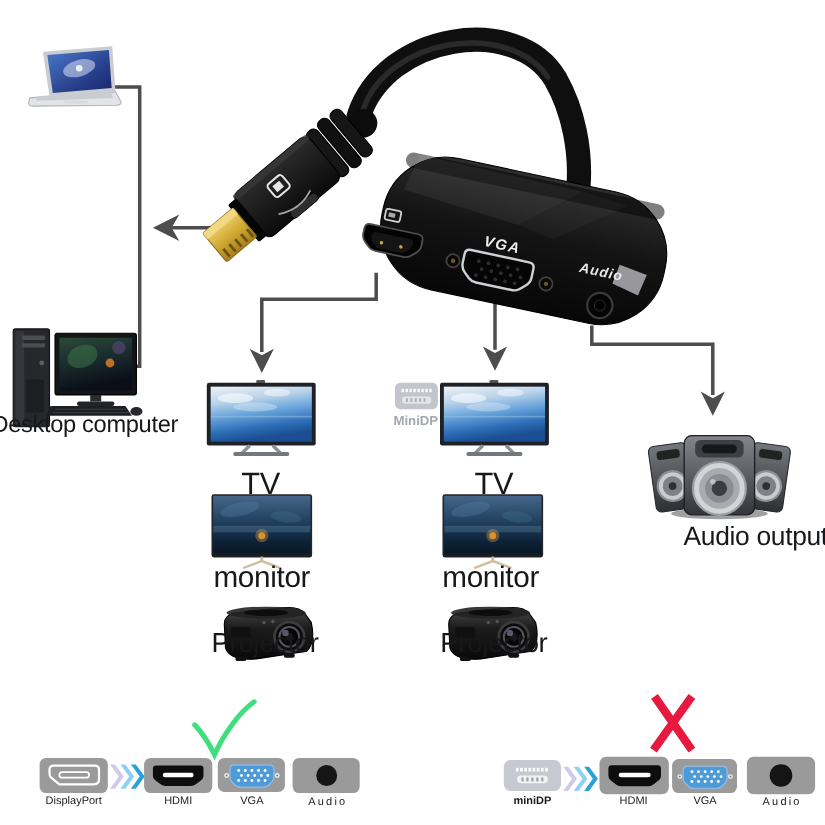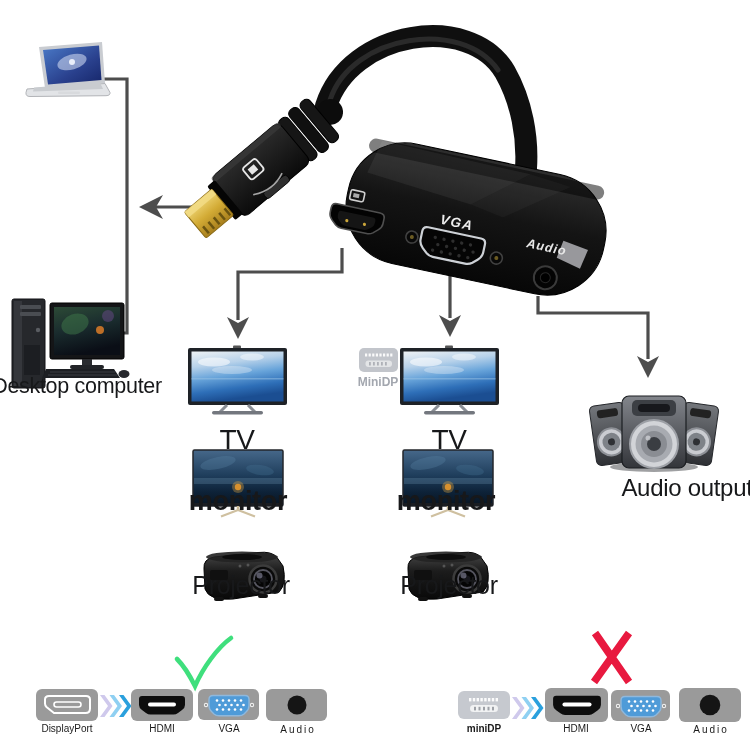--- a/index.html
+++ b/index.html
@@ -9,21 +9,21 @@
   }
   .stage svg.scene{position:absolute;left:0;top:0;}
   .lbl{
     position:absolute;color:#17181a;text-align:center;line-height:1.05;
     font-family:"Liberation Sans", sans-serif;letter-spacing:-0.3px;white-space:nowrap;
     transform:translateX(-50%);
   }
   .lbl-notebook{left:65px;top:99px;font-size:26px;font-weight:500;}
   .lbl-desktop{left:77px;top:375px;font-size:21.5px;font-weight:500;}
   .lbl-tv{top:409px;font-size:28px;font-weight:500;margin-top:16px;}
-  .lbl-monitor{top:487px;font-size:27px;font-weight:700;}
+  .lbl-monitor{top:511px;font-size:27px;font-weight:400;}
   .lbl-projector{top:572px;font-size:25px;font-weight:500;}
   .lbl-audio-out{left:655px;top:475px;font-size:24px;font-weight:500;margin-left:32px;}
   .lbl-minidp-tag{left:378px;top:376px;font-size:12px;font-weight:700;color:#a3a7af;letter-spacing:0;}
   .chip{
     position:absolute;background:#9a9a9a;border-radius:6px;
     display:flex;align-items:center;justify-content:center;
   }
   .chip.light{background:#c6c9cf;}
   .chip-label{
     position:absolute;font-size:10px;font-weight:500;color:#1a1a1a;text-align:center;

